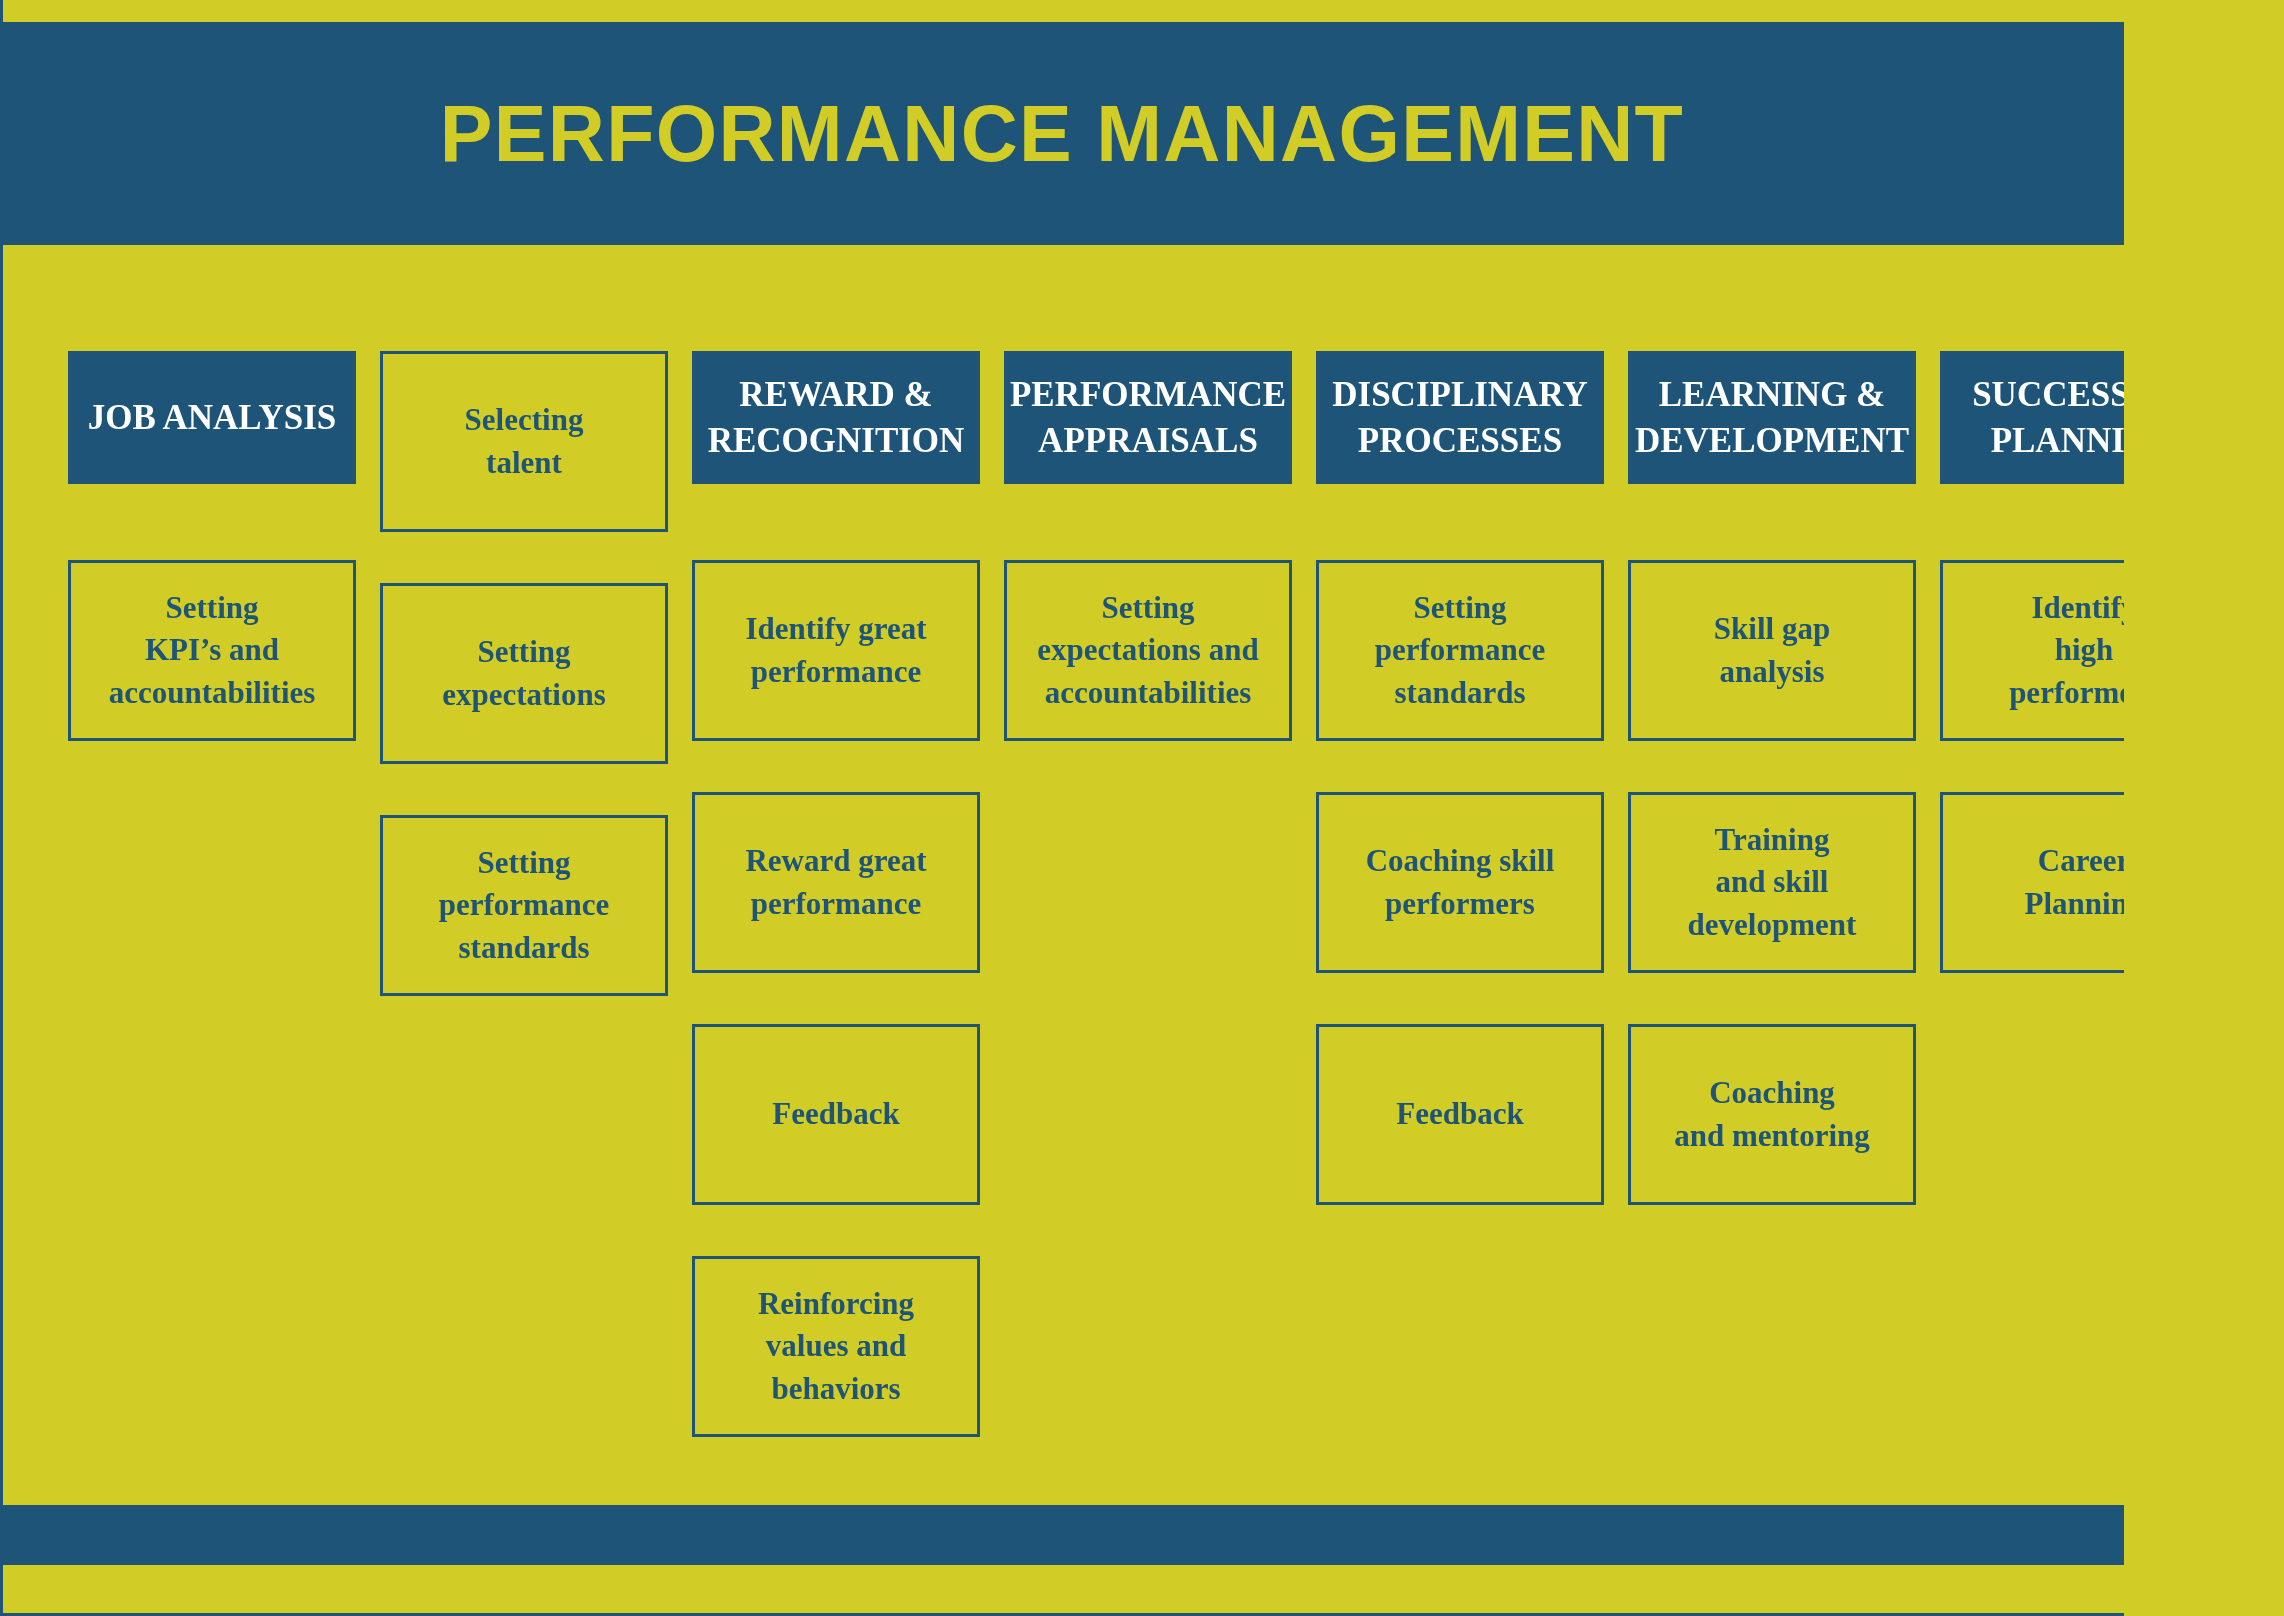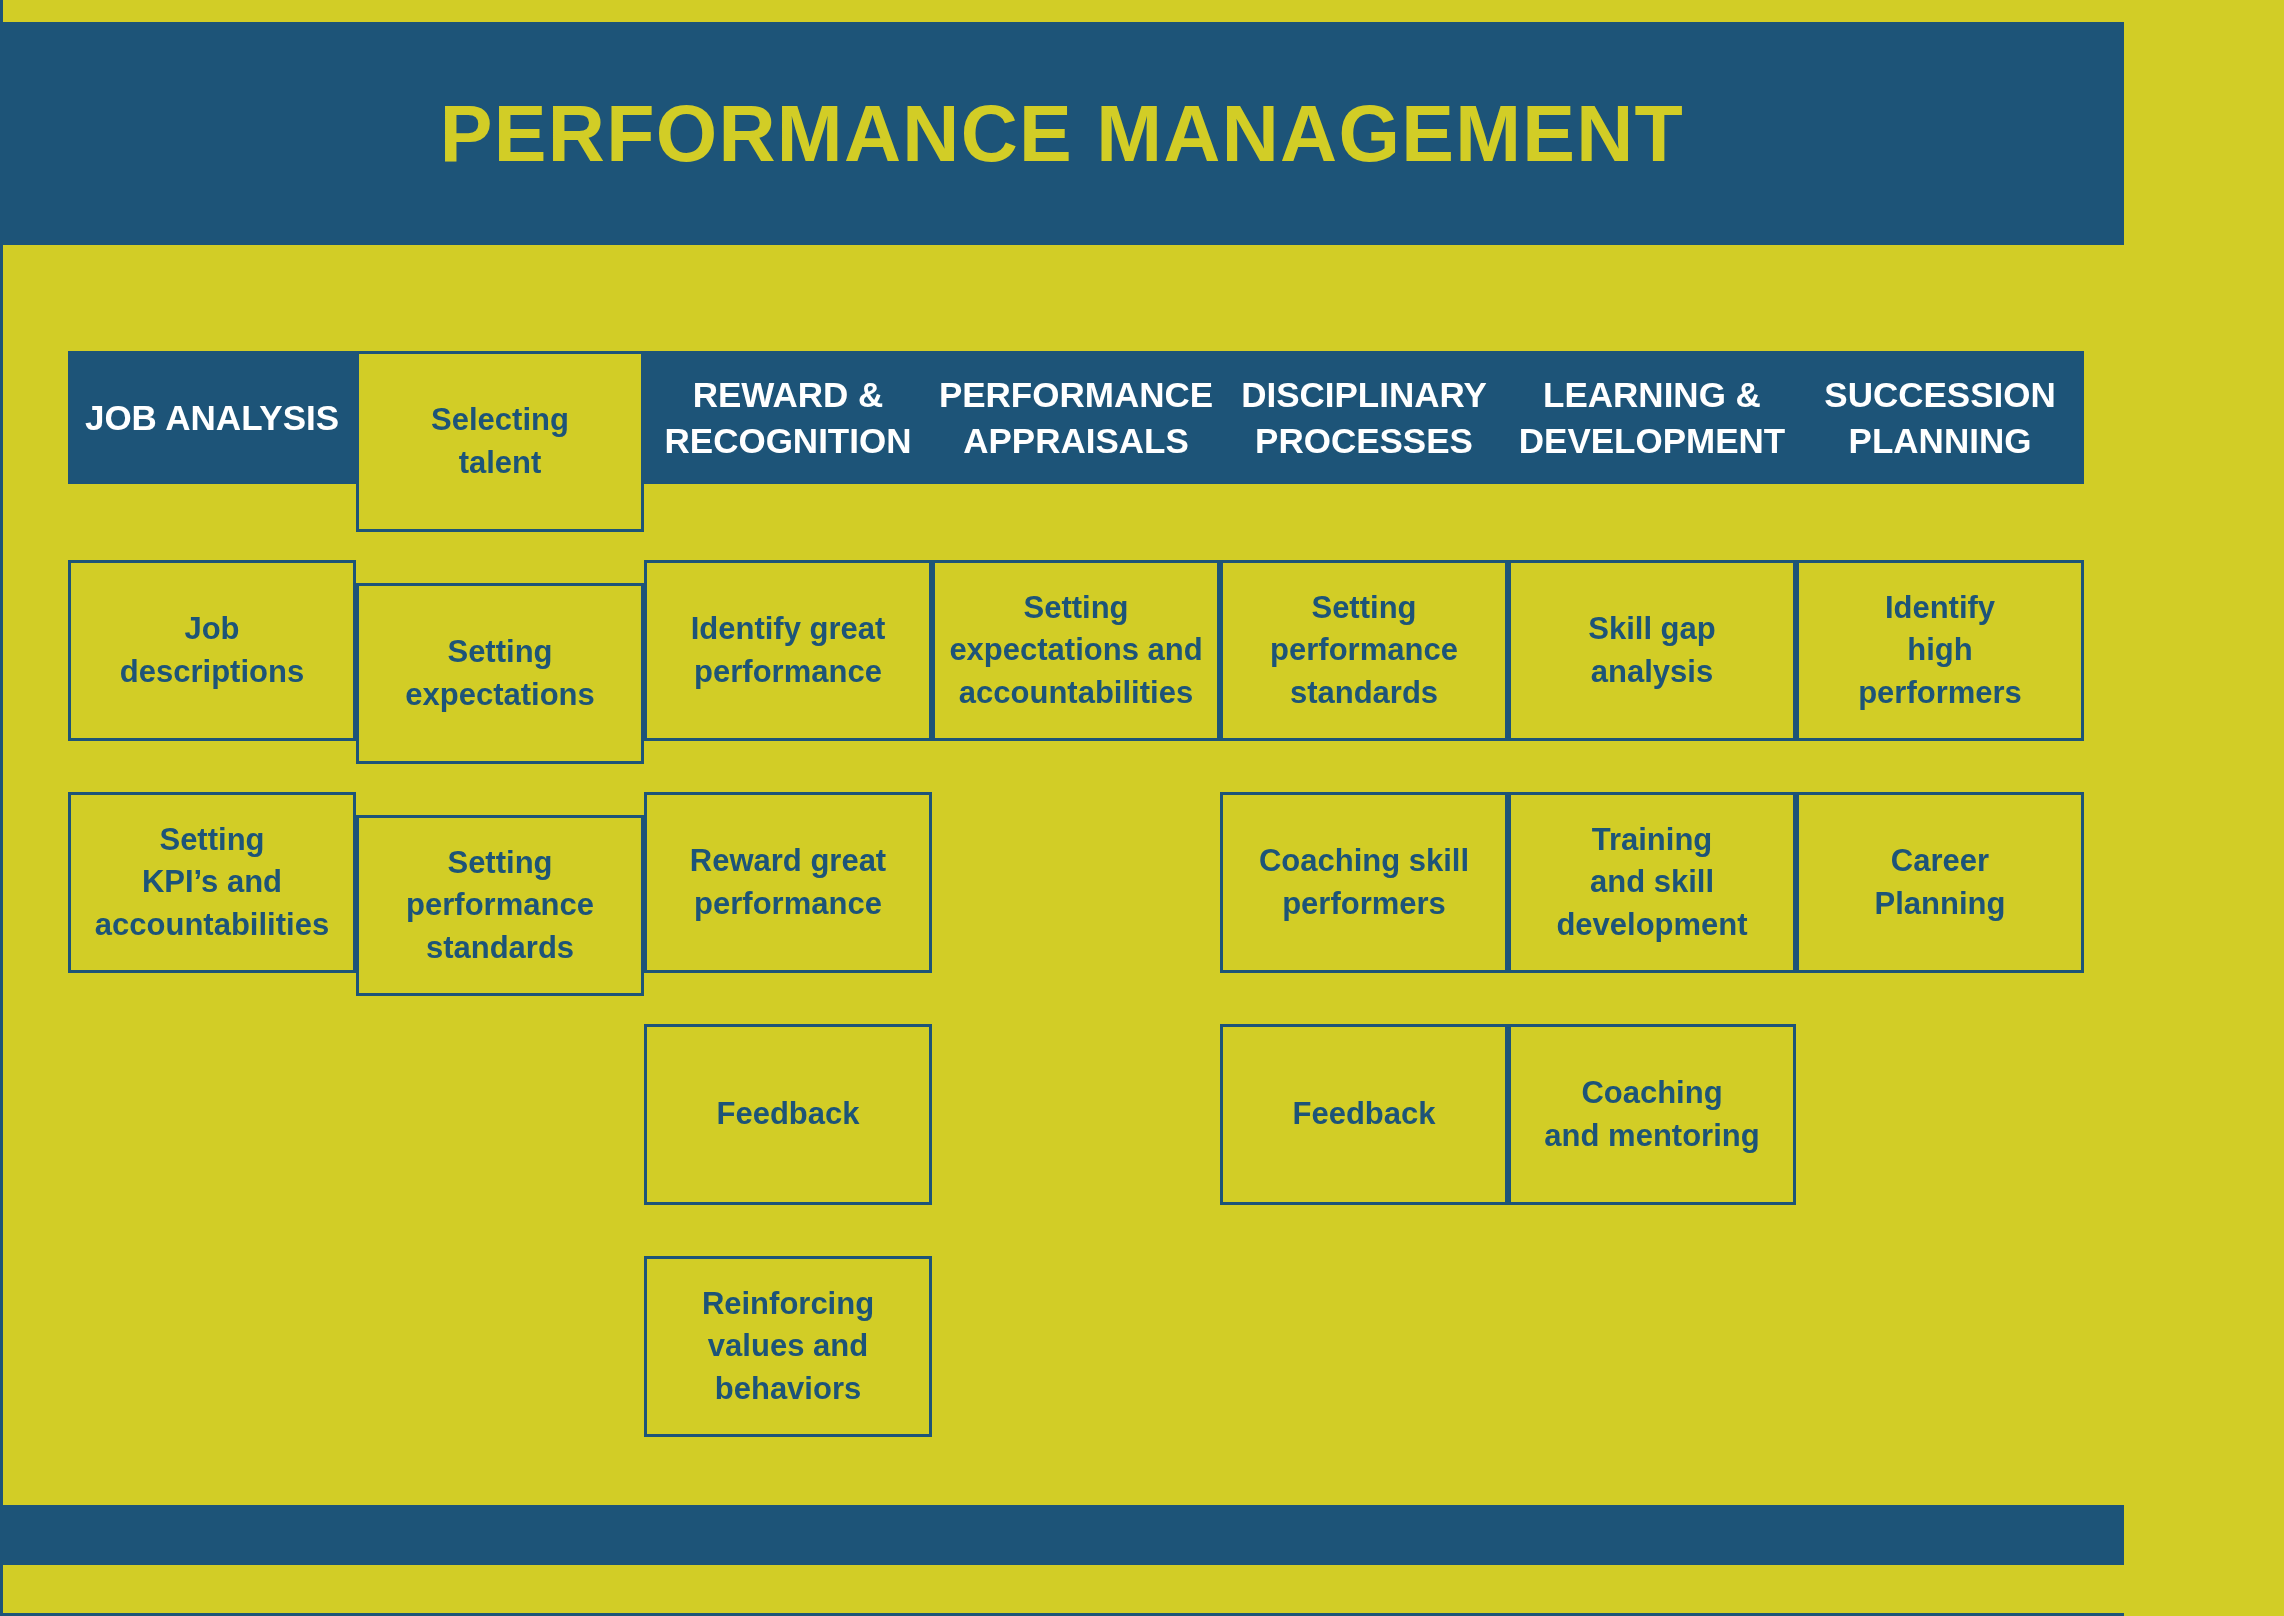--- a/index.html
+++ b/index.html
@@ -46,20 +46,22 @@
   .bottom-bar{
     position:absolute;left:0;top:1505px;width:100%;height:60px;
     background:var(--blue);
   }
   
   .grid{
     position:absolute;
     left:68px;
     top:351px;
     display:flex;
+    gap:24px;
+    font-family:Liberation Serif, serif;
   }
   .column{
     width:288px;
     display:flex;
     flex-direction:column;
   }
   .col-header{
     height:133px;
     margin-bottom:76px;
     background:var(--blue);
@@ -91,22 +93,20 @@
 <div class="canvas">
 
   <div class="banner">
     <div class="title">PERFORMANCE MANAGEMENT</div>
   </div>
 
   <div class="grid">
 
     <div class="column">
       <div class="col-header">JOB ANALYSIS</div>
-      <div class="item">Job
-descriptions</div>
       <div class="item">Setting
 KPI’s and
 accountabilities</div>
     </div>
 
     <div class="column">
       <div class="item">Selecting
 talent</div>
       <div class="item">Setting
 expectations</div>

